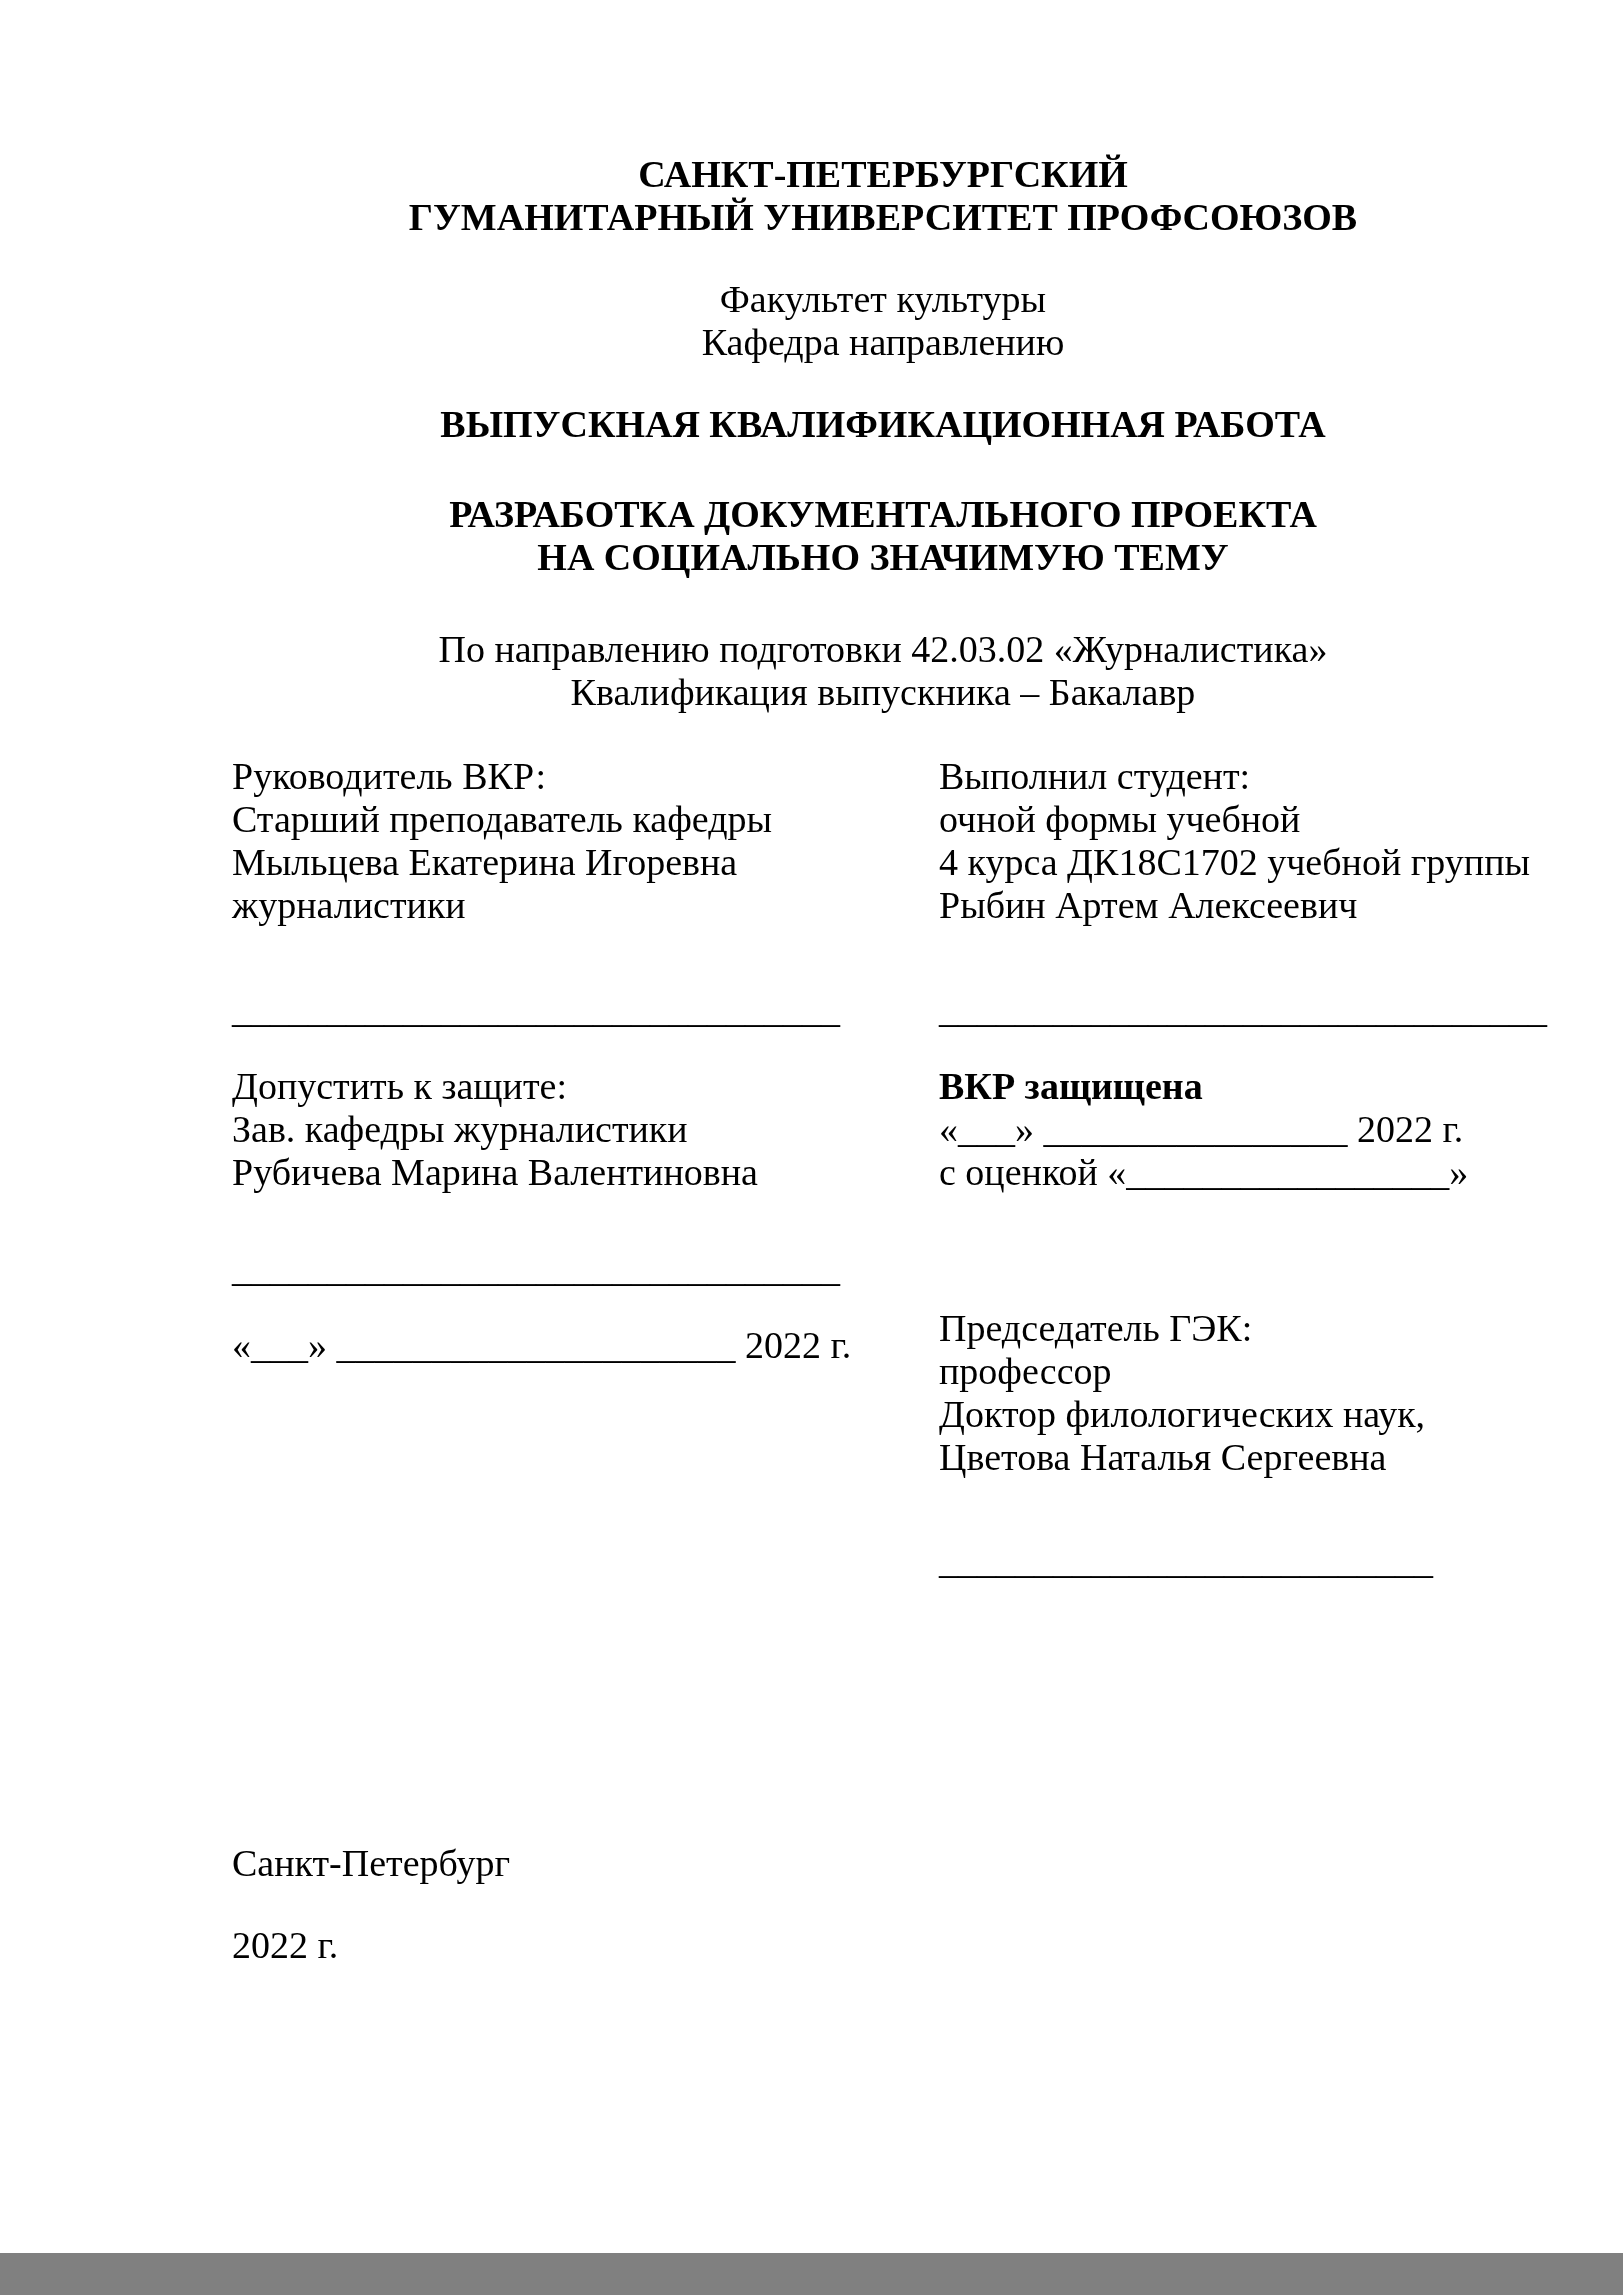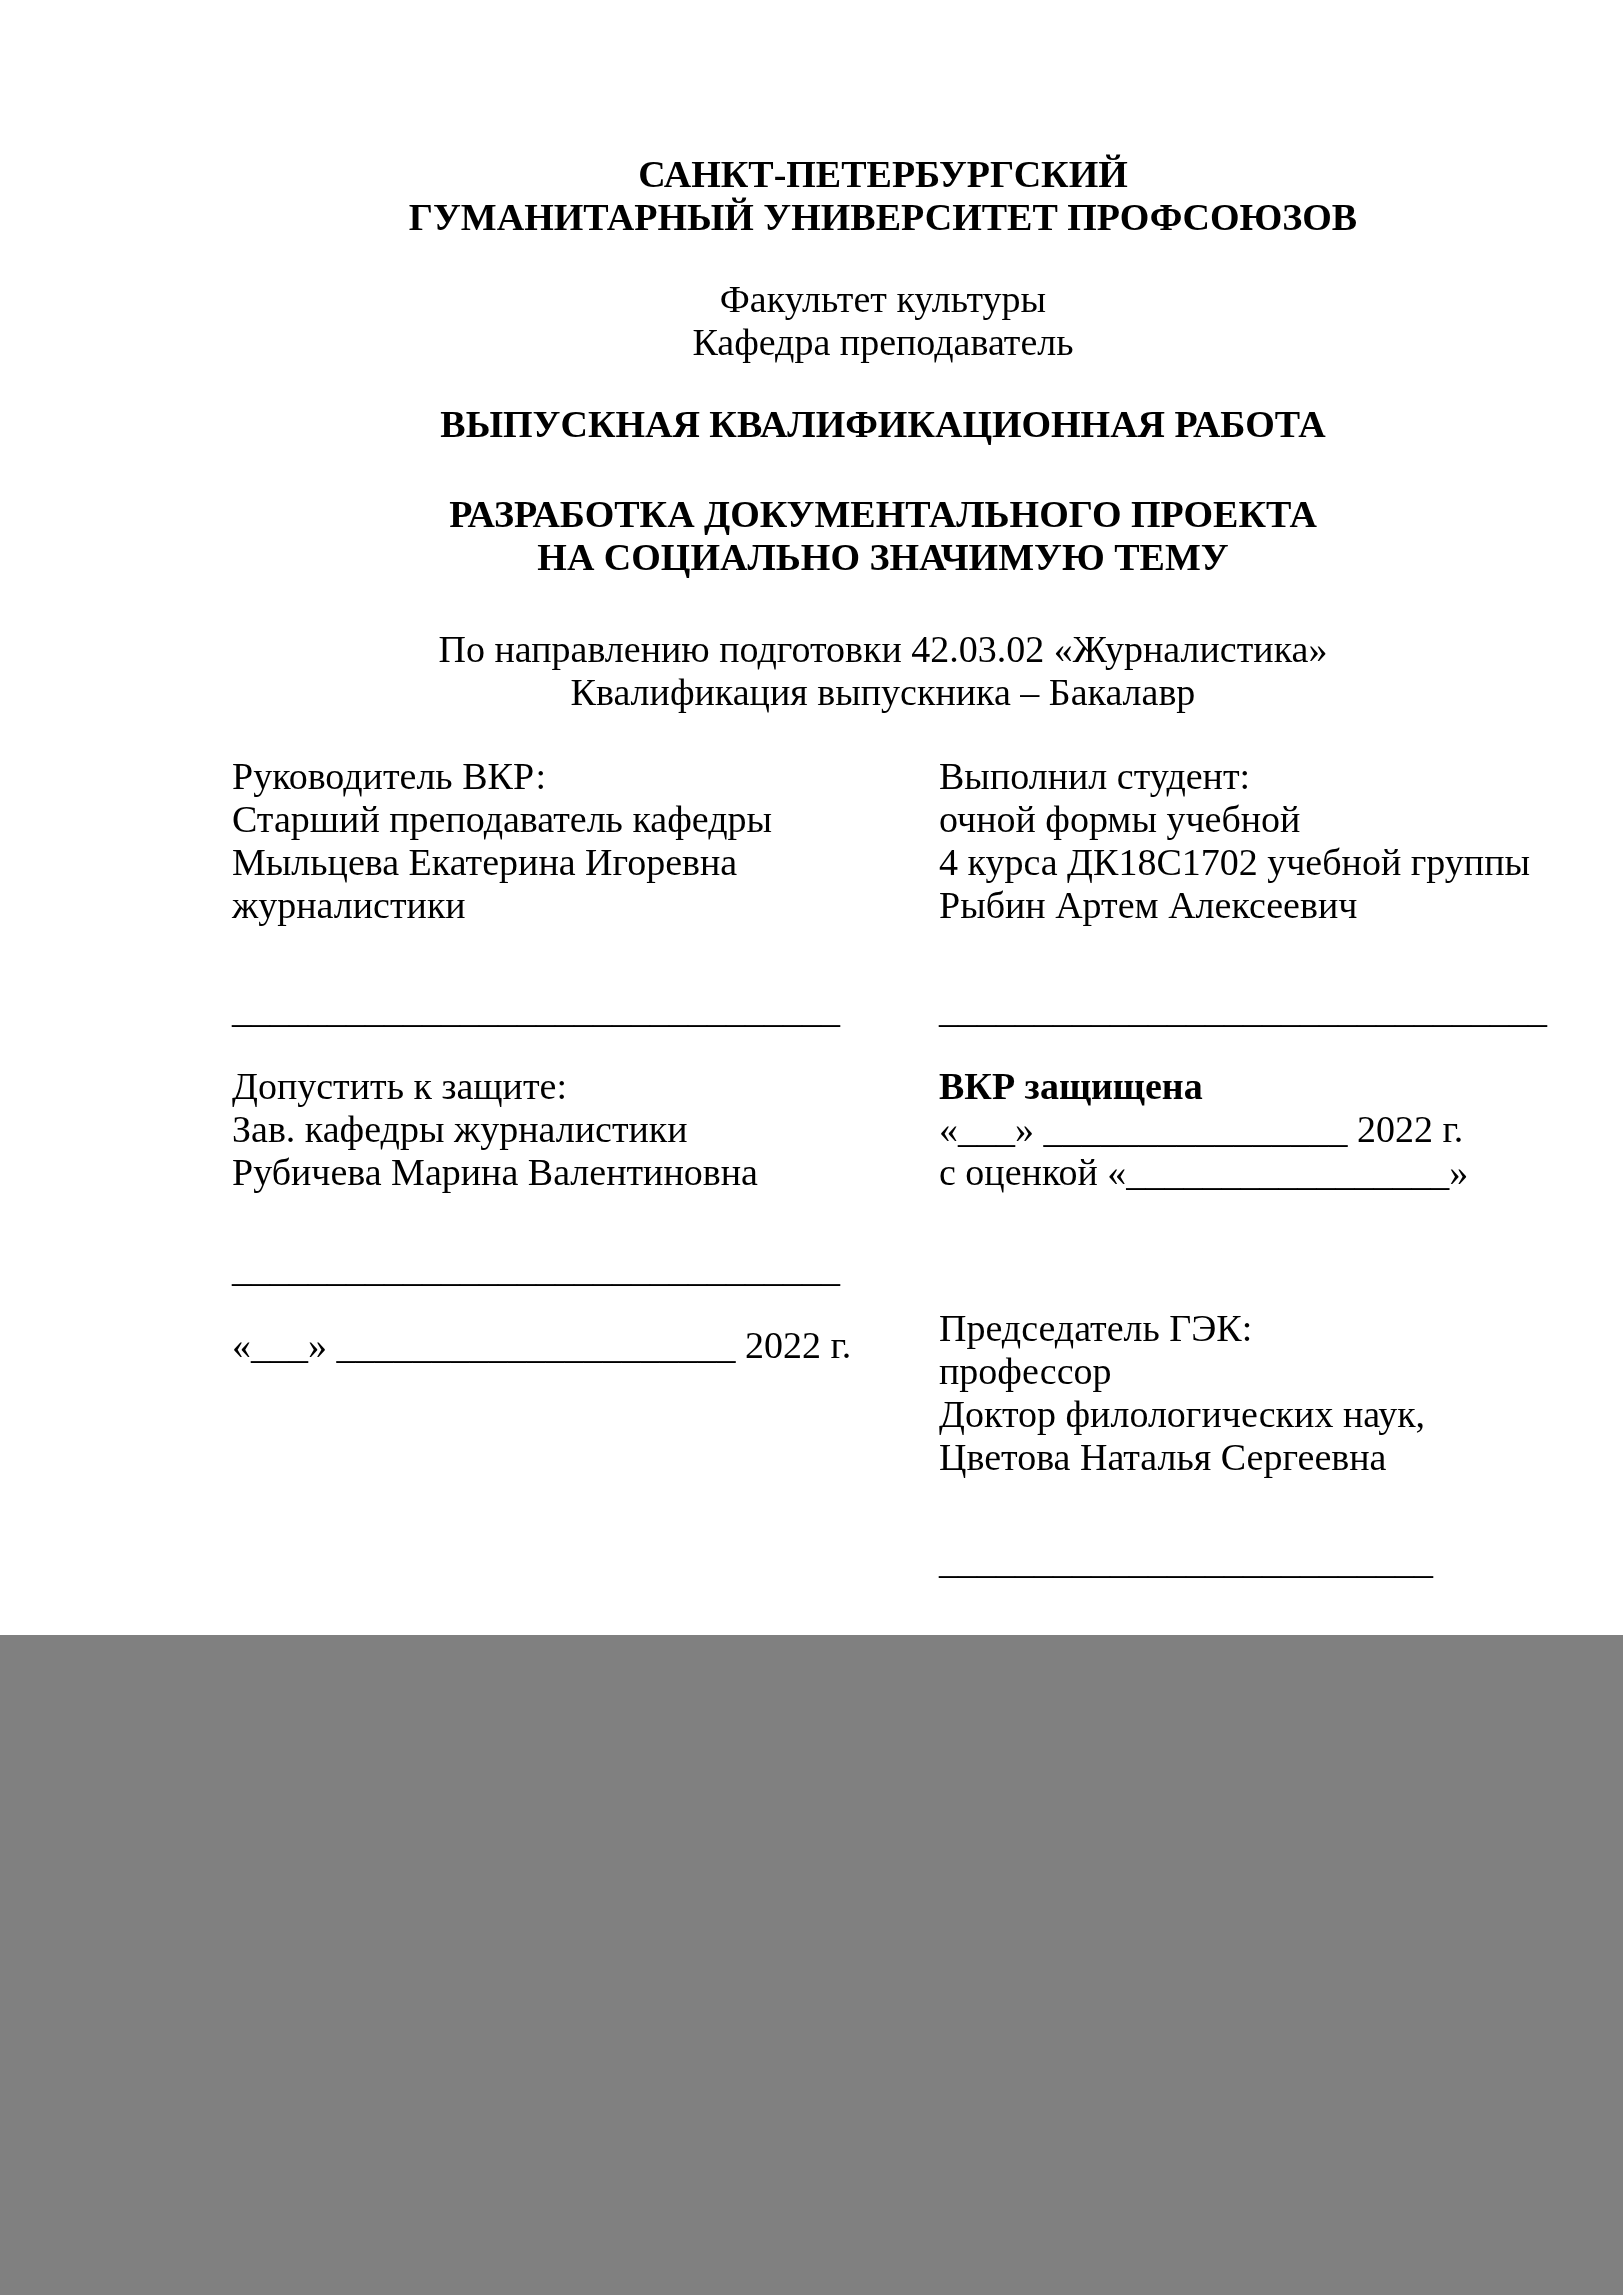--- a/index.html
+++ b/index.html
@@ -1,19 +1,19 @@
 <!DOCTYPE html>
 <html lang="ru" style="font-size:12.6px"><head>
 <meta charset="utf-8">
 <style>
   * { margin: 0; padding: 0; box-sizing: border-box; }
   html, body { background: #808080; }
   .page {
     width: 1623px;
-    height: 1635px;
+    height: 2253px;
     margin: 0 auto;
     background: #ffffff;
     color: #000000;
     font-family: "Liberation Serif", "DejaVu Serif", serif;
     font-size: 38px;
     line-height: 43px;
     position: relative;
     padding: 153px 89px 0 232px;
   }
   .centered { text-align: center; }
@@ -47,21 +47,21 @@
 <div class="page">
 
   <header class="centered">
     <div class="bold">
       <div class="line">САНКТ-ПЕТЕРБУРГСКИЙ</div>
       <div class="line">ГУМАНИТАРНЫЙ УНИВЕРСИТЕТ ПРОФСОЮЗОВ</div>
     </div>
 
     <div class="block-faculty">
       <div class="line">Факультет культуры</div>
-      <div class="line">Кафедра преподаватель</div>
+      <div class="line">Кафедра направлению</div>
     </div>
 
     <div class="block-worktype bold">
       <div class="line">ВЫПУСКНАЯ КВАЛИФИКАЦИОННАЯ РАБОТА</div>
     </div>
 
     <div class="block-title bold">
       <div class="line">РАЗРАБОТКА ДОКУМЕНТАЛЬНОГО ПРОЕКТА</div>
       <div class="line">НА СОЦИАЛЬНО ЗНАЧИМУЮ ТЕМУ</div>
     </div>

